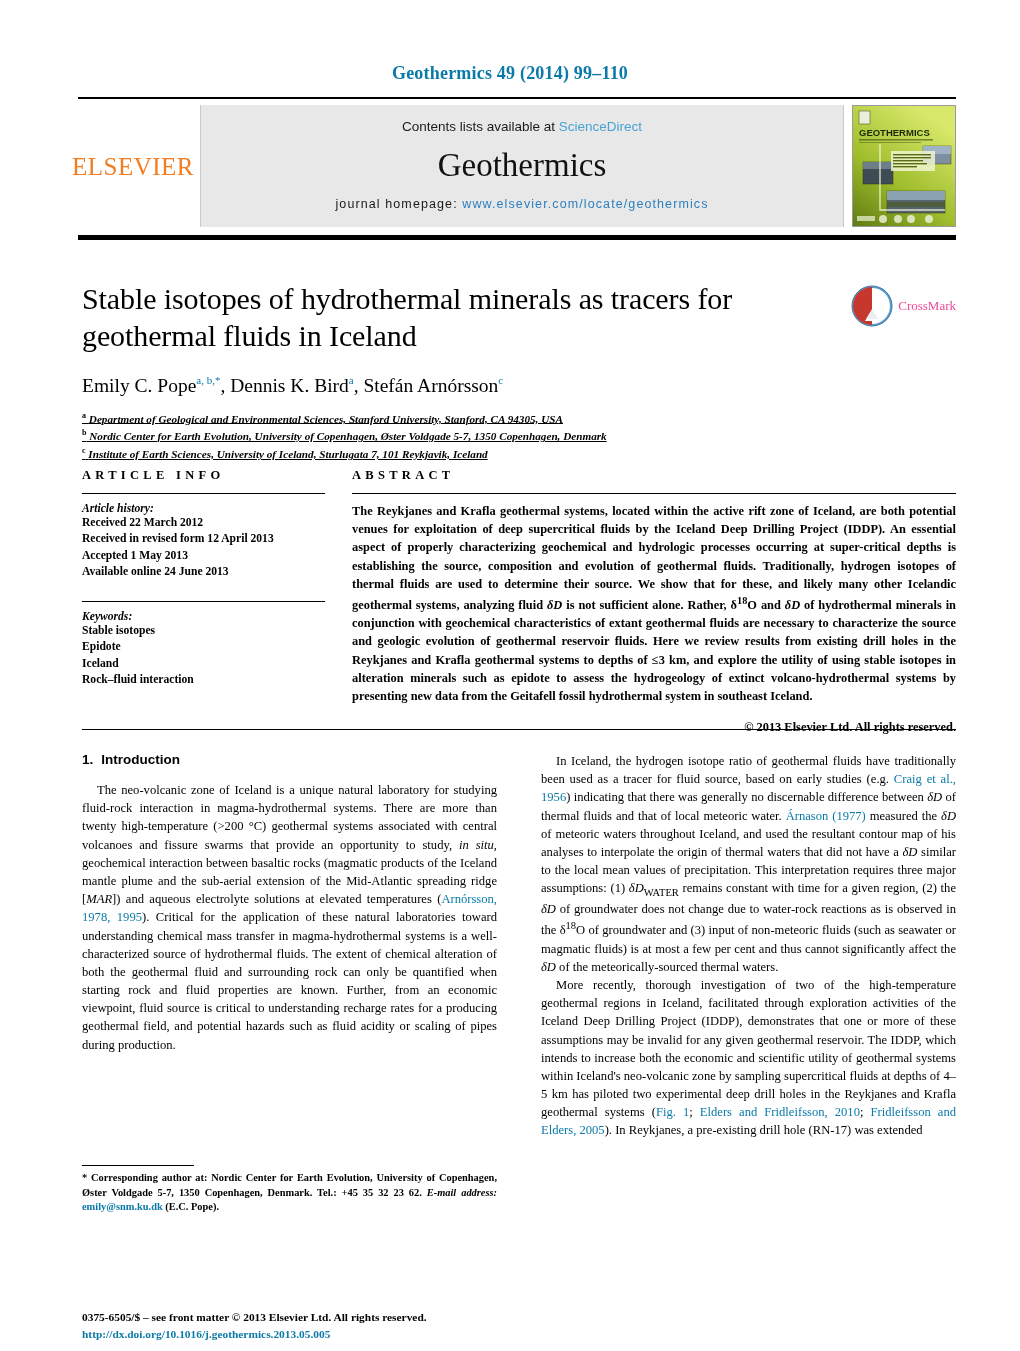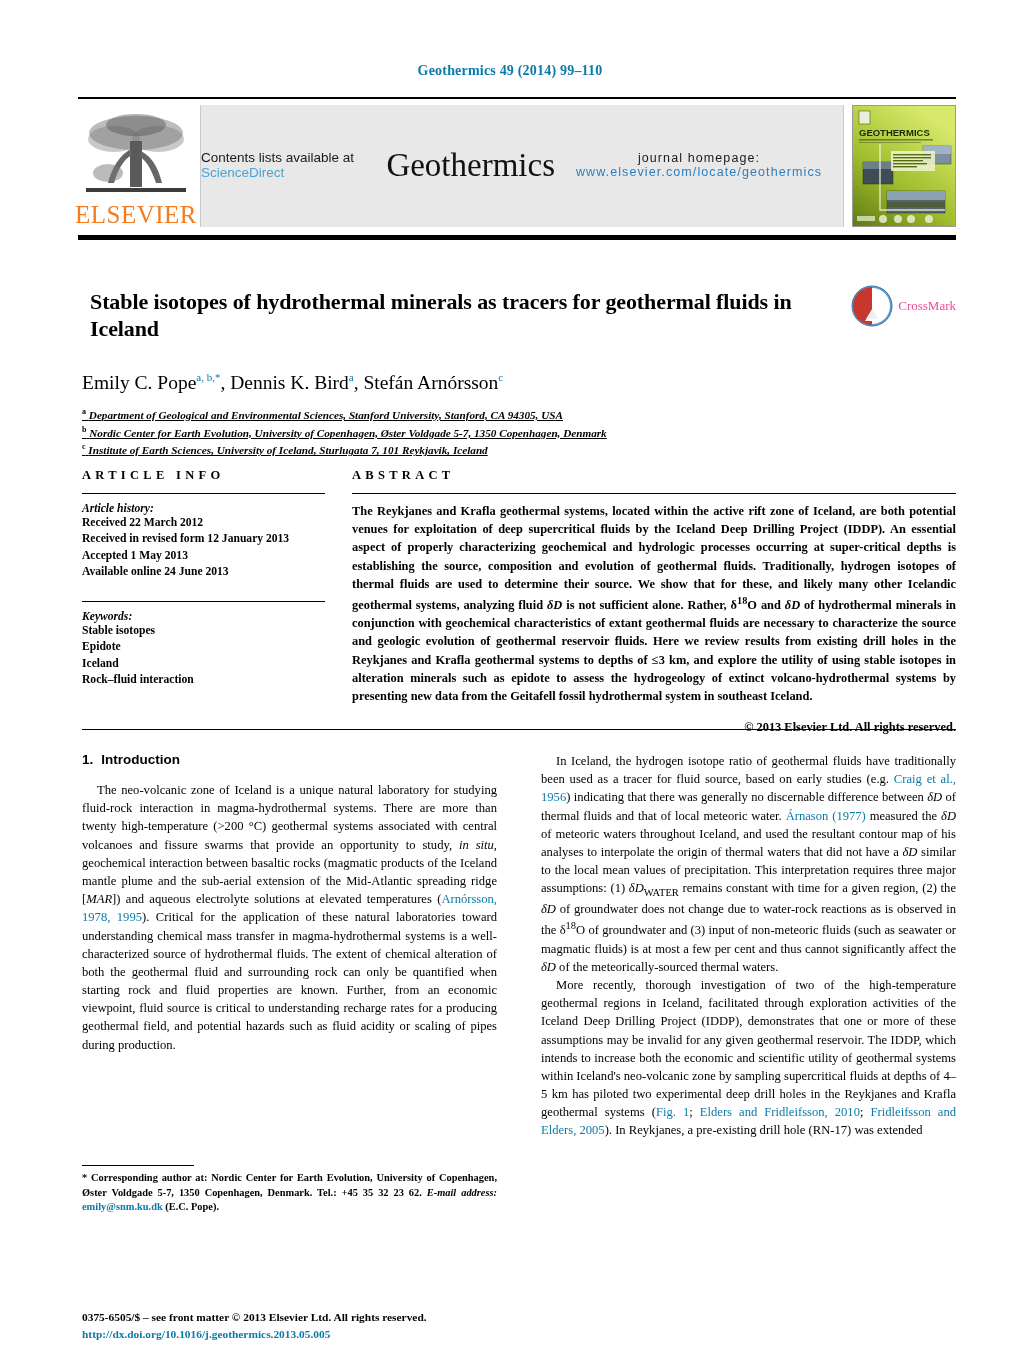--- a/index.html
+++ b/index.html
@@ -20,21 +20,21 @@
     overflow: hidden;
   }
 
   
   .runninghead {
     position: absolute;
     top: 63px;
     left: 0;
     width: 1020px;
     text-align: center;
-    font-size: 14px;
+    font-size: 18px;
     font-weight: bold;
     color: #0b7aa8;
     letter-spacing: .2px;
   }
 
   
   .masthead {
     position: absolute;
     top: 97px;
     left: 78px;
@@ -47,42 +47,41 @@
   .masthead-body {
     display: flex;
     align-items: stretch;
     margin-top: 6px;
     height: 122px;
   }
   .elsevier-logo {
     width: 122px;
     flex: 0 0 122px;
     display: flex;
-    flex-direction: column;
     align-items: center;
     justify-content: flex-end;
     padding-right: 6px;
     box-sizing: border-box;
   }
   .tree-svg { display:block; }
   .elsevier-word {
     font-family: "Liberation Serif", serif;
     color: #f47c20;
     font-size: 25px;
     letter-spacing: .5px;
     line-height: 1;
     margin-top: 1px;
   }
   .journal-band {
     flex: 1 1 auto;
     background: #e8e8e8;
     border-left: 1px solid #c9c9c9;
     border-right: 1px solid #c9c9c9;
     display: flex;
-    flex-direction: row;
+    flex-direction: column;
     justify-content: space-between;
     align-items: center;
     padding: 14px 0 16px 0;
     box-sizing: border-box;
   }
   .contents-line {
     font-family: "Liberation Sans", sans-serif;
     font-size: 13.5px;
     color: #1a1a1a;
   }
@@ -119,24 +118,24 @@
 
   
   .titleblock {
     position: absolute;
     top: 281px;
     left: 82px;
     width: 874px;
   }
   .title-row { display: flex; align-items: flex-start; }
   .article-title {
-    font-size: 22px;
+    font-size: 30px;
     line-height: 1.22;
-    font-weight: bold;
-    margin: 8px;
+    font-weight: normal;
+    margin: 0;
     width: 760px;
     letter-spacing: -.1px;
   }
   .crossmark {
     margin-left: 10px;
     margin-top: 4px;
     display: flex;
     align-items: center;
   }
   .crossmark-label {
@@ -395,21 +394,21 @@
     </div>
   </div>
 
   <div class="infoblock">
     <div class="col-info">
       <div class="sechead">ARTICLE INFO</div>
       <div class="sec-rule"></div>
       <div class="info-sub">Article history:</div>
       <div class="info-list">
         <div>Received 22 March 2012</div>
-        <div>Received in revised form 12 January 2013</div>
+        <div>Received in revised form 12 April 2013</div>
         <div>Accepted 1 May 2013</div>
         <div>Available online 24 June 2013</div>
       </div>
       <div class="info-gap"></div>
       <div class="kw-rule"></div>
       <div class="info-sub">Keywords:</div>
       <div class="info-list">
         <div>Stable isotopes</div>
         <div>Epidote</div>
         <div>Iceland</div>

